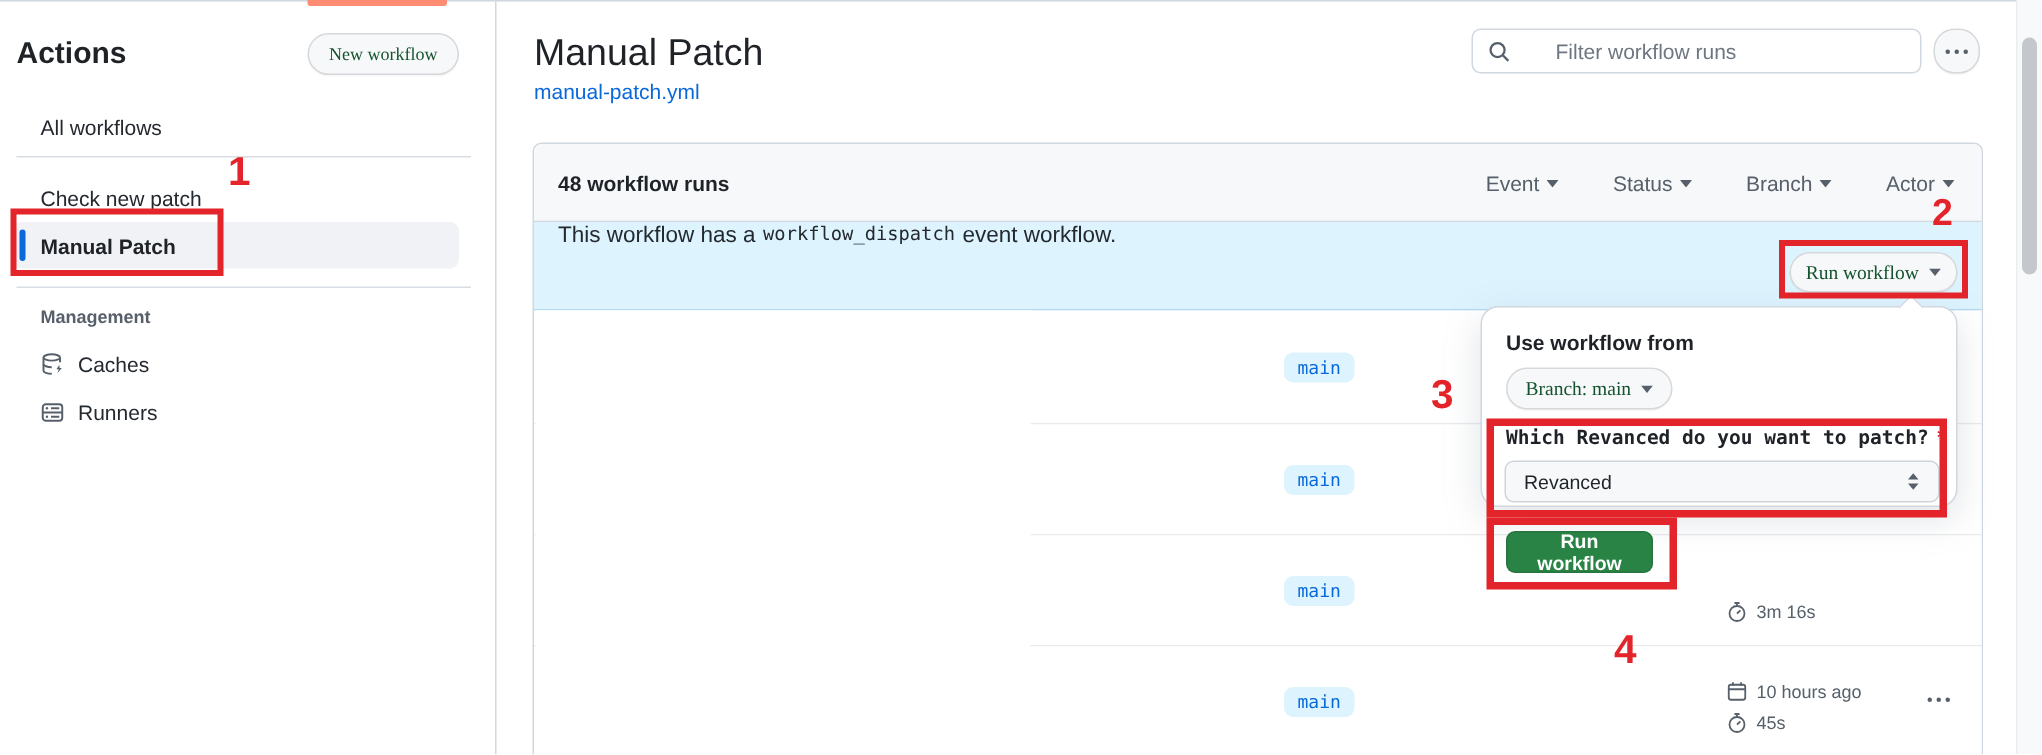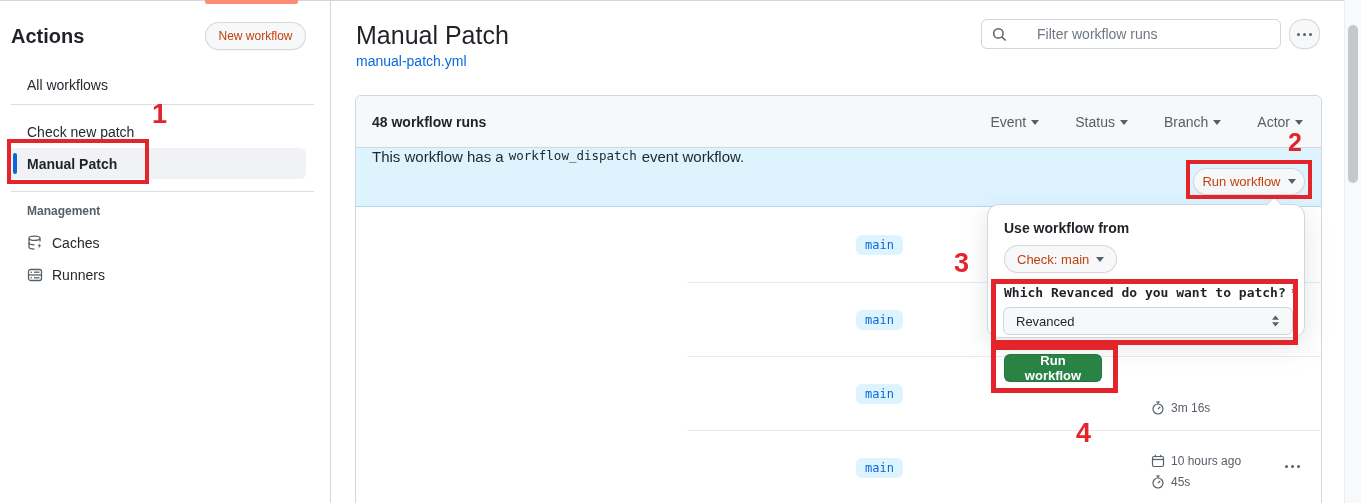--- a/index.html
+++ b/index.html
@@ -7,22 +7,22 @@
         font-family:"Liberation Sans","DejaVu Sans",sans-serif;color:#24292f;}
 
   
   .top-hairline{position:absolute;left:0;top:0;width:1361px;height:1px;background:#d0d7de;}
   .tab-accent{position:absolute;left:205px;top:0;width:93px;height:4px;background:#fd8c73;border-radius:0 0 2px 2px;}
 
   
   .sidebar-border{position:absolute;left:330px;top:1px;width:1px;height:502px;background:#d0d7de;}
   .sb-title{position:absolute;left:11px;top:25px;font-size:20px;font-weight:700;color:#1f2328;}
   .btn{display:inline-flex;align-items:center;justify-content:center;background:#f6f8fa;
-       border:1px solid rgba(31,35,40,0.15);border-radius:14px;color:#c2410c;cursor:pointer;
-       box-shadow:0 1px 0 rgba(31,35,40,0.04);box-sizing:border-box;white-space:nowrap;}
+       border:1px solid rgba(31,35,40,0.15);border-radius:14px;color:#14532d;cursor:pointer;
+       box-shadow:0 1px 0 rgba(31,35,40,0.04);box-sizing:border-box;white-space:nowrap;font-family:Liberation Serif, serif;}
   .new-wf{position:absolute;left:205px;top:22px;width:101px;height:28px;font-size:12px;font-weight:500;}
   .nav-item{position:absolute;left:27px;font-size:14px;color:#24292f;cursor:pointer;}
   .nav-all{top:77px;}
   .nav-check{top:124px;}
   .sb-div{position:absolute;left:11px;width:303px;height:1px;background:#d8dee4;}
   .sb-div1{top:104px;} .sb-div2{top:191px;}
   .nav-selected{position:absolute;left:8px;top:148px;width:298px;height:31px;background:#f0f2f5;border-radius:6px;cursor:pointer;}
   .active-bar{position:absolute;left:5px;top:5px;width:4px;height:21px;background:#0969da;border-radius:2px;}
   .nav-selected .sel-label{position:absolute;left:19px;top:8px;font-size:14px;font-weight:700;color:#1f2328;}
   .mgmt-h{position:absolute;left:27px;top:204px;font-size:12px;font-weight:600;color:#57606a;}
@@ -261,21 +261,21 @@
         </span>
     </div>
   </div>
 
   <div class="censor"></div>
 
   <div class="panel-caret"></div>
   <div class="panel">
     <div class="panel-title">Use workflow from</div>
     <button class="btn branch-btn">
-      <span>Check: main</span>
+      <span>Branch: main</span>
       <svg class="caret" width="8" height="5" viewBox="0 0 8 5">
           <path d="M0 0h8L4 5z" fill="#57606a"></path>
         </svg>
     </button>
     <div class="input-label">
       <span>Which Revanced do you want to patch?</span><span class="req">*</span>
     </div>
     <div class="select">
       <span>Revanced</span>
       <svg width="9" height="12" viewBox="0 0 9 12" fill="currentColor">

